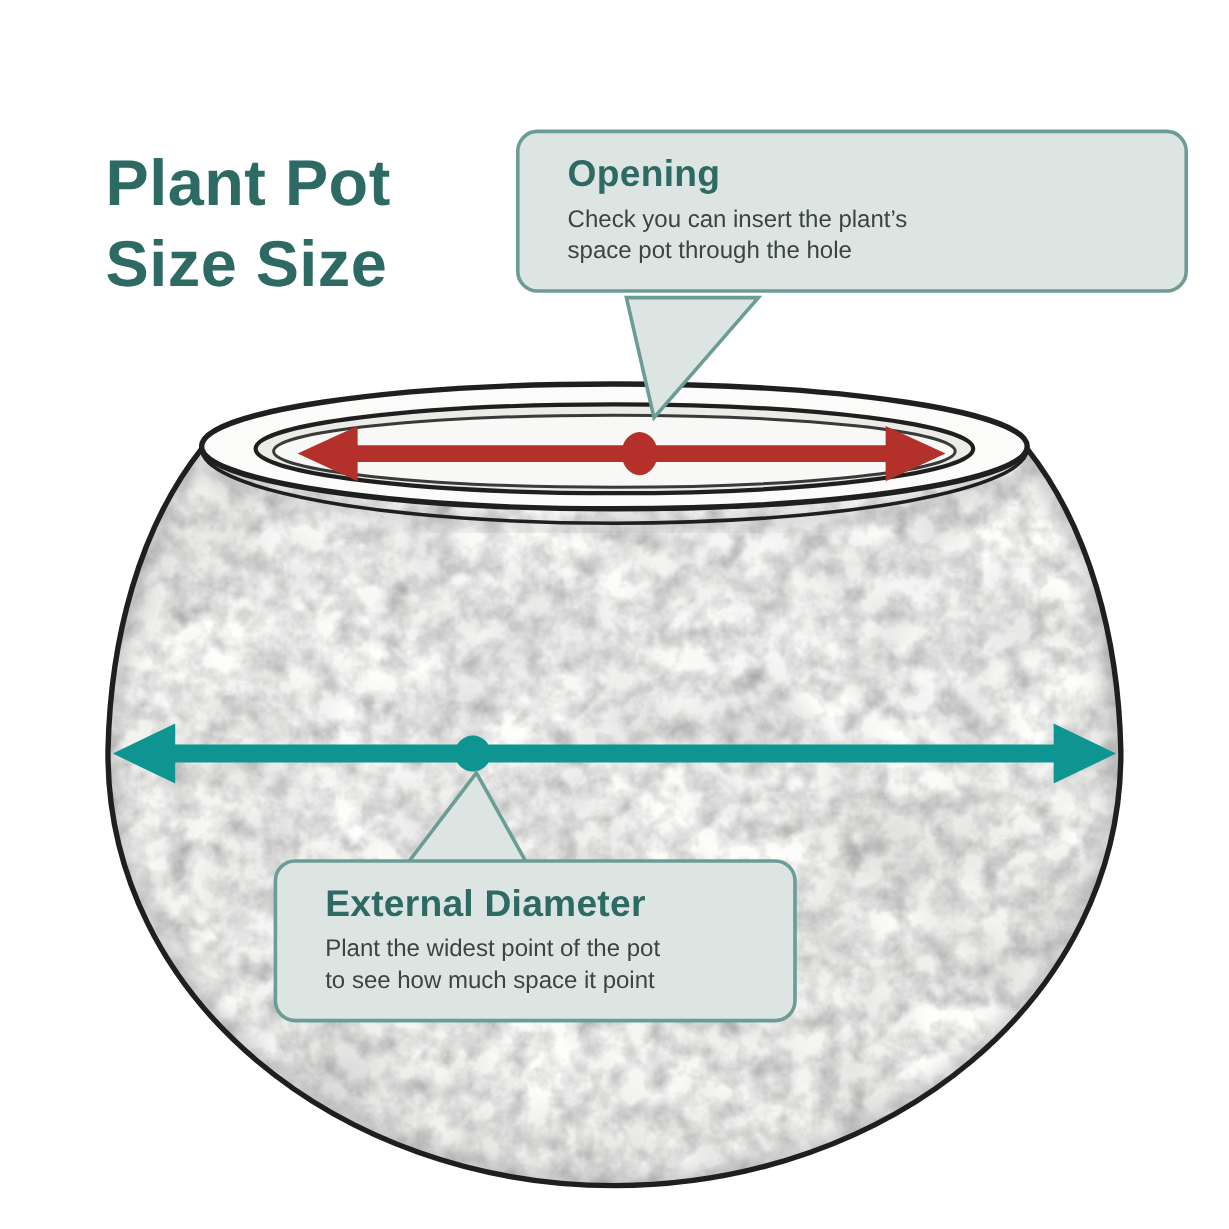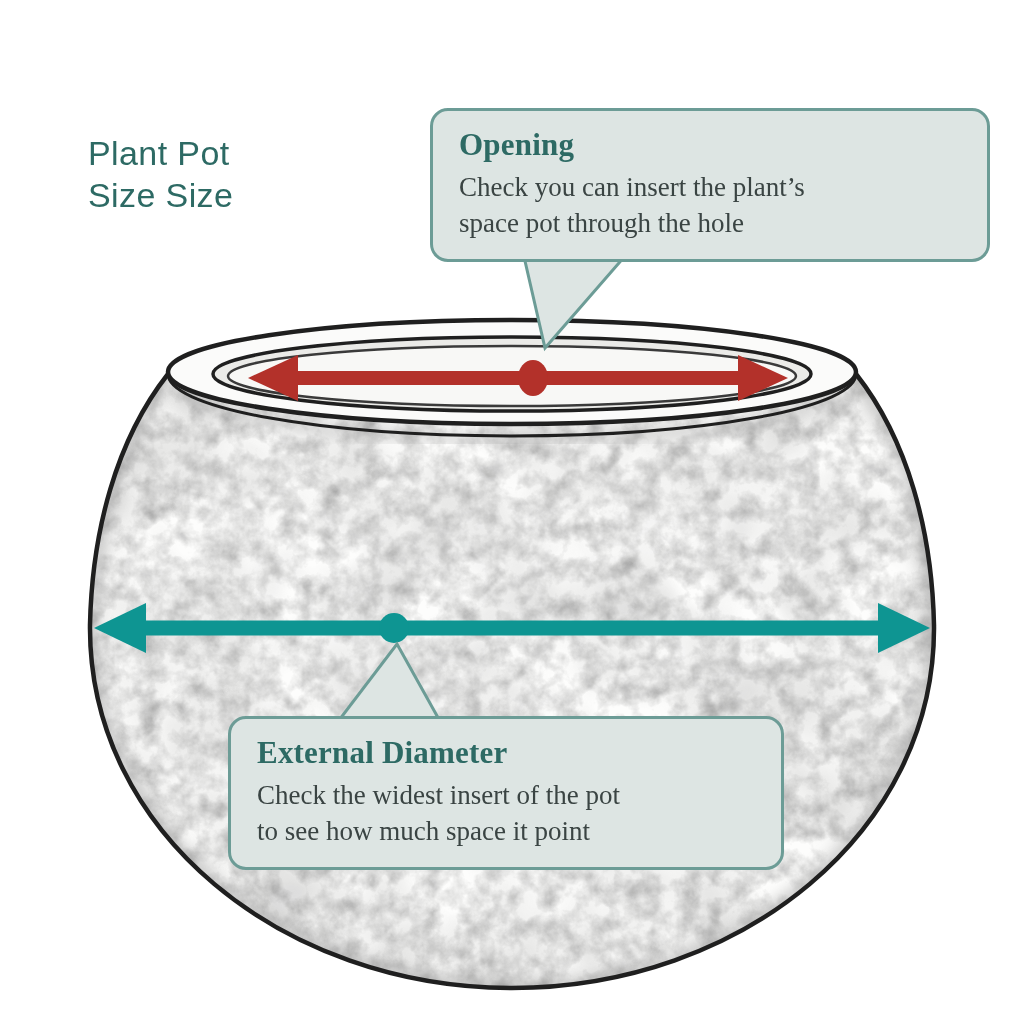--- a/index.html
+++ b/index.html
@@ -17,42 +17,41 @@
   html,body{width:1024px;height:1024px;}
   body{
     background:var(--background);
     font-family:"Liberation Sans", sans-serif;
     overflow:hidden;
   }
   .canvas{position:relative;width:1024px;height:1024px;background:var(--background);overflow:hidden;}
   .scene{position:absolute;left:0;top:0;z-index:1;}
 
   .page-title{
-    position:absolute;left:88px;top:132px;z-index:2;
-    font-size:34px;font-weight:normal;line-height:1.24;
+    position:absolute;left:88px;top:120px;z-index:2;
+    font-size:54px;font-weight:bold;line-height:1.24;
     color:var(--title-text);letter-spacing:.4px;
   }
 
   .callout{
     position:absolute;z-index:3;
     background:var(--callout-background);
     border:3px solid var(--callout-border);
     border-radius:18px;
-    padding:16px 26px 18px 26px;
-    font-family:Liberation Serif, serif;
+    padding:16px 26px 18px 40px;
   }
   .callout .heading{
     font-size:31px;font-weight:bold;color:var(--callout-heading);
     margin-bottom:7px;letter-spacing:.2px;
   }
   .callout .body-line{
-    font-size:27px;color:var(--callout-body);line-height:1.32;
+    font-size:20px;color:var(--callout-body);line-height:1.32;
   }
   .callout-opening{left:430px;top:108px;width:560px;}
-  .callout-diameter{left:228px;top:716px;width:556px;}
+  .callout-diameter{left:228px;top:716px;width:436px;}
 
   .tail{fill:var(--callout-background);stroke:var(--callout-border);stroke-width:3;}
 
   .opening-arrow line{stroke:var(--opening-arrow);}
   .opening-arrow polygon, .opening-arrow ellipse{fill:var(--opening-arrow);}
   .diameter-arrow line{stroke:var(--diameter-arrow);}
   .diameter-arrow polygon, .diameter-arrow circle{fill:var(--diameter-arrow);}
 
   .sketch-outline{fill:none;stroke:var(--sketch-line);stroke-linecap:round;}
 </style>
@@ -123,17 +122,17 @@
   </div>
 
   <div class="callout callout-opening">
     <div class="heading">Opening</div>
     <div class="body-line">Check you can insert the plant’s</div>
     <div class="body-line">space pot through the hole</div>
   </div>
 
   <div class="callout callout-diameter">
     <div class="heading">External Diameter</div>
-    <div class="body-line">Check the widest insert of the pot</div>
+    <div class="body-line">Plant the widest point of the pot</div>
     <div class="body-line">to see how much space it point</div>
   </div>
 
 </div>
 
 </body></html>

